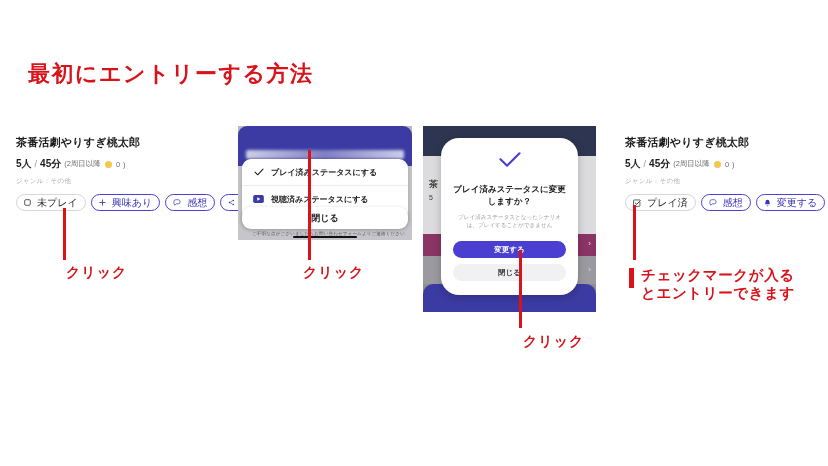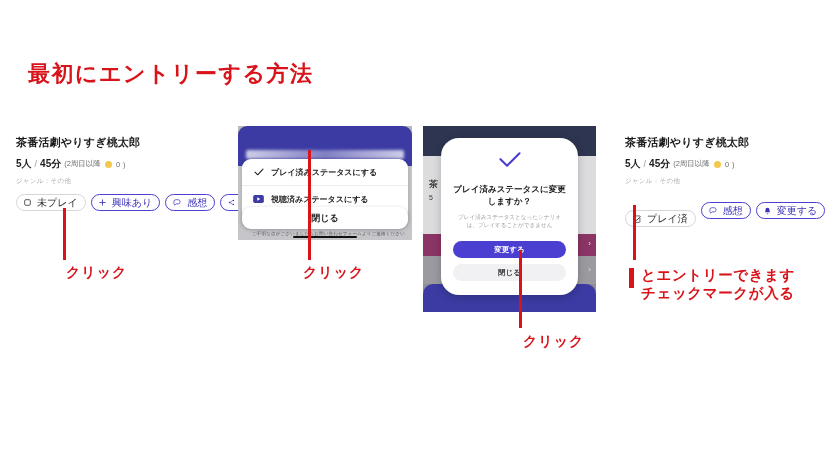--- a/index.html
+++ b/index.html
@@ -283,21 +283,21 @@
       <span class="big">5人</span>
       <span class="slash">/</span>
       <span class="big">45分</span>
       <span class="paren">(2周目以降</span>
       <span class="coin"></span>
       <span class="paren">0</span>
       <span class="paren">)</span>
     </div>
     <div class="card-genre">ジャンル：その他</div>
     <div class="chip-row">
-      <div class="chip plain" style="border-color:#d5d5dd;margin-top:16px;">
+      <div class="chip plain" style="border-color:#d5d5dd;">
         <span>
           <svg width="8" height="8" viewBox="0 0 11 11">
               <path d="M9.6 1.3H1.6a.9.9 0 00-.9.9v7a.9.9 0 00.9.9h7a.9.9 0 00.9-.9V4" fill="none" stroke="#2b2b2b" stroke-width="1"></path>
               <path d="M3 5.4l2.1 2L10 2.2" fill="none" stroke="#2b2b2b" stroke-width="1.2" stroke-linecap="round" stroke-linejoin="round"></path>
             </svg>
         </span>
         <span>プレイ済</span>
       </div>
       <div class="chip">
         <span>
@@ -326,17 +326,17 @@
             </svg>
         </span>
         <span>共</span>
       </div>
     </div>
   </div>
 
   <div class="redline" style="left:633px;top:205px;height:55px;"></div>
   <div class="redbar" style="left:629px;top:268px;height:20px;"></div>
   <div class="redblock" style="left:641px;top:266px;font-size:14.5px;">
+    <div>チェックマークが入る</div>
     <div>とエントリーできます</div>
-    <div>チェックマークが入る</div>
   </div>
 
 </div>
 
 </body></html>

